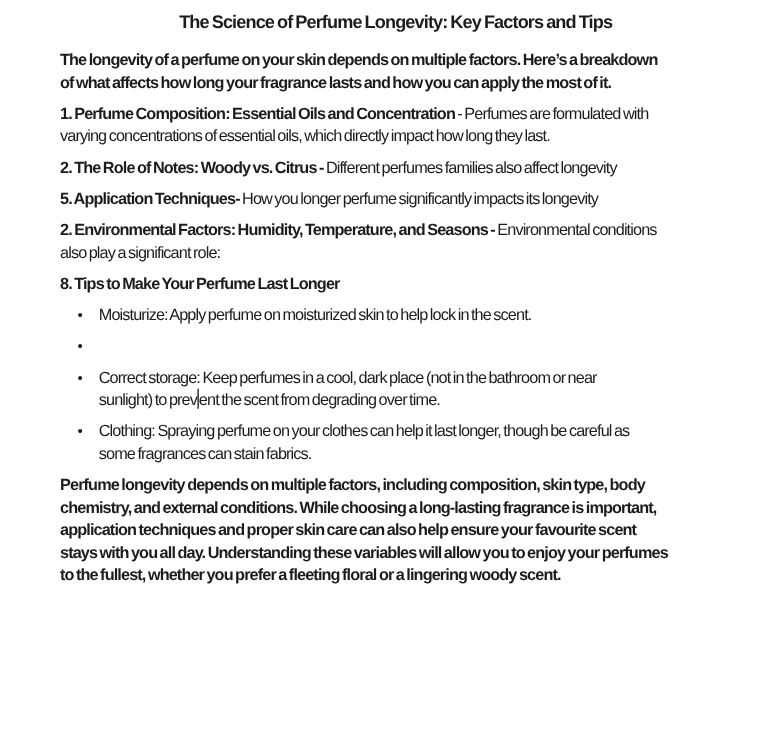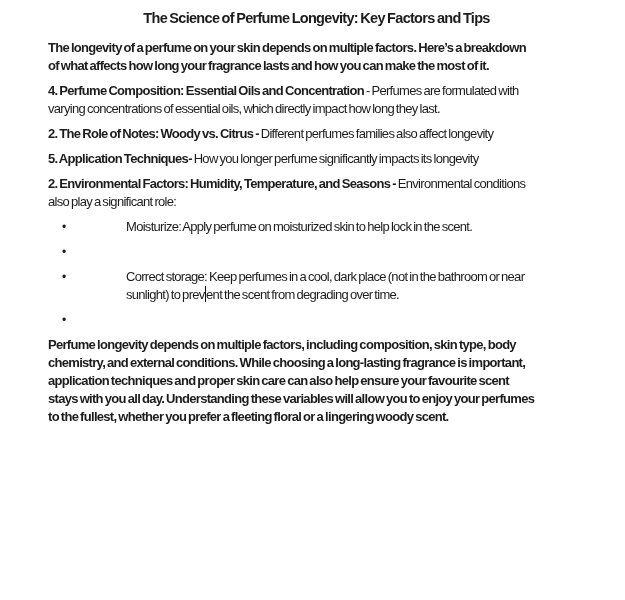--- a/index.html
+++ b/index.html
@@ -33,58 +33,61 @@
   .b { font-weight: bold; }
   ul.bullets { list-style: none; margin: 0; padding: 0; }
   ul.bullets li {
     display: flex;
     font-size: 13px;
     line-height: 18px;
     margin: 0 0 7px 0;
     padding-left: 14px;
   }
   .dot { flex: 0 0 17px; width: 17px; font-size: 12px; }
-  .li-text { white-space: pre; margin-left: 47px; }
+  .li-text { white-space: pre; }
   .caret {
     display: inline-block;
     width: 1.5px;
     height: 16px;
     background: #121212;
     vertical-align: -3px;
   }
 </style>
 </head>
 <body>
 
 <div class="page">
   <h1 class="title">The Science of Perfume Longevity: Key Factors and Tips</h1>
   <div id="doc-blocks">
       <p class="block"><span class="b">The longevity of a perfume on your skin depends on multiple factors. Here’s a breakdown
-of what affects how long your fragrance lasts and how you can make the most of it.</span></p>
-      <p class="block"><span class="b">4. Perfume Composition: Essential Oils and Concentration</span><span> - Perfumes are formulated with
+of what affects how long your fragrance lasts and how you can apply the most of it.</span></p>
+      <p class="block"><span class="b">1. Perfume Composition: Essential Oils and Concentration</span><span> - Perfumes are formulated with
 varying concentrations of essential oils, which directly impact how long they last.</span></p>
       <p class="block"><span class="b">2. The Role of Notes: Woody vs. Citrus -</span><span> Different perfumes families also affect longevity</span></p>
       <p class="block"><span class="b">5. Application Techniques-</span><span> How you longer perfume significantly impacts its longevity</span></p>
       <p class="block"><span class="b">2. Environmental Factors: Humidity, Temperature, and Seasons -</span><span> Environmental conditions
 also play a significant role:</span></p>
+      <p class="block"><span class="b">8. Tips to Make Your Perfume Last Longer</span></p>
       <ul class="bullets">
         <li>
           <span class="dot">•</span>
           <span class="li-text"><span>Moisturize: Apply perfume on moisturized skin to help lock in the scent.</span></span>
         </li>
         <li>
           <span class="dot">•</span>
         </li>
         <li>
           <span class="dot">•</span>
           <span class="li-text"><span>Correct storage: Keep perfumes in a cool, dark place (not in the bathroom or near
 sunlight) to prev</span><span class="caret"></span><span>ent the scent from degrading over time.</span></span>
         </li>
         <li>
           <span class="dot">•</span>
+          <span class="li-text"><span>Clothing: Spraying perfume on your clothes can help it last longer, though be careful as
+some fragrances can stain fabrics.</span></span>
         </li>
       </ul>
       <p class="block"><span class="b">Perfume longevity depends on multiple factors, including composition, skin type, body
 chemistry, and external conditions. While choosing a long-lasting fragrance is important,
 application techniques and proper skin care can also help ensure your favourite scent
 stays with you all day. Understanding these variables will allow you to enjoy your perfumes
 to the fullest, whether you prefer a fleeting floral or a lingering woody scent.</span></p>
     </div>
 </div>
 

